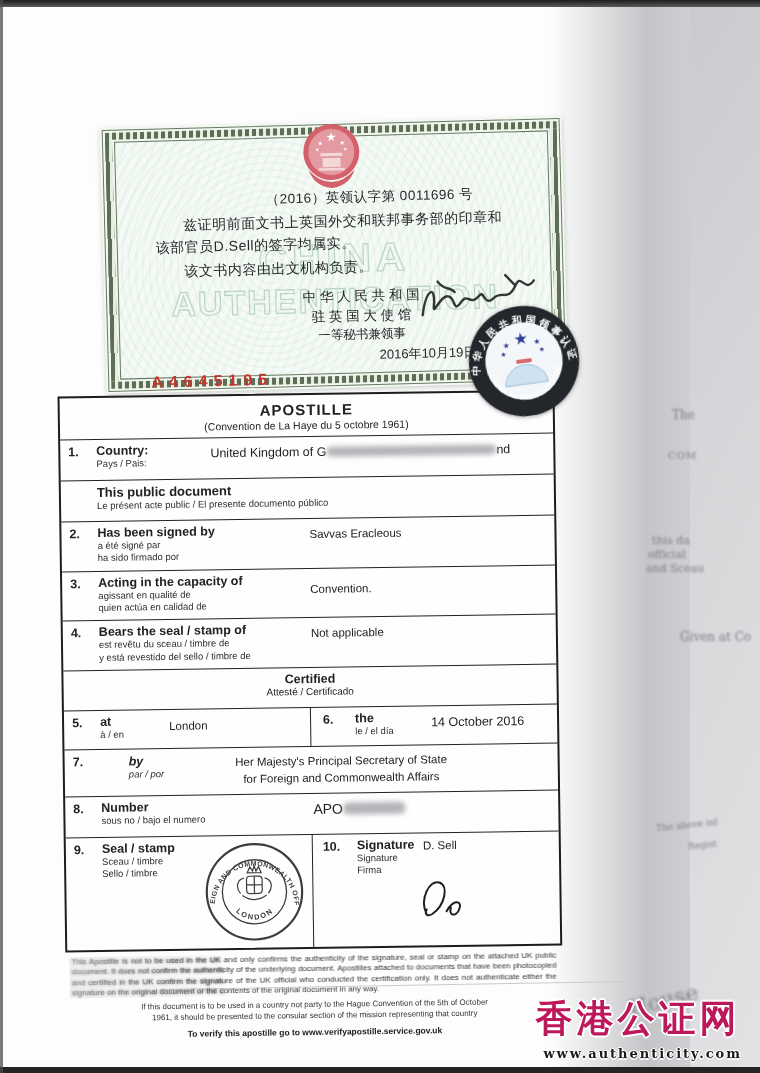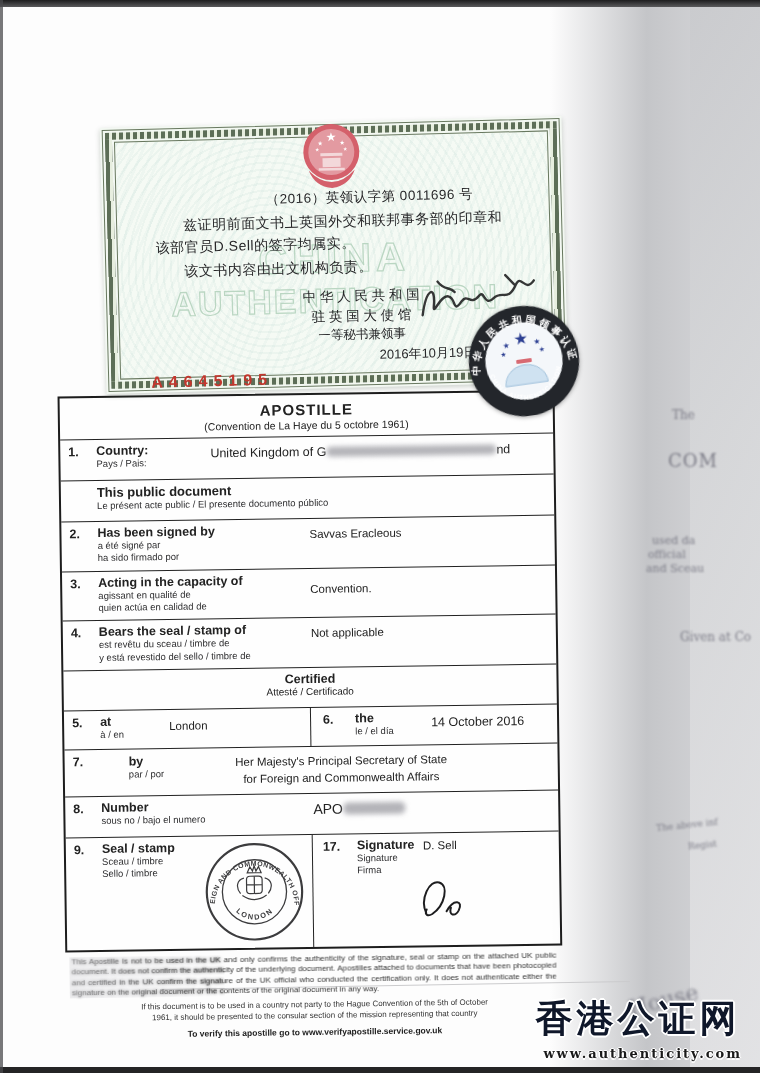--- a/index.html
+++ b/index.html
@@ -75,35 +75,35 @@
   .sig-scribble{position:absolute;left:100px;top:38px;transform:rotate(6deg);}
   .afoot{padding:5px 6px 0 6px;}
   .fn1{font-size:8px;line-height:1.3;text-align:justify;color:#333;position:relative;filter:blur(.2px);}
   .fn1 .smear{position:absolute;left:-2px;top:0;width:32%;height:100%;backdrop-filter:blur(1.6px);background:linear-gradient(to right,rgba(225,225,228,.55),rgba(255,255,255,0));}
   .fn2{font-size:8px;line-height:1.3;text-align:center;margin-top:5px;color:#333;}
   .fn3{font-size:8.5px;font-weight:bold;text-align:center;margin-top:6px;color:#222;}
   .sheet-edge{position:absolute;left:160px;top:985px;width:470px;border-top:1px solid #cbcbcd;transform:rotate(-1deg);z-index:8;}
 
   
   .wm{position:absolute;right:18px;bottom:12px;z-index:30;text-align:left;}
-  .wm .t{font-size:37px;font-weight:bold;color:#0f172a;letter-spacing:4px;
+  .wm .t{font-size:37px;font-weight:bold;color:#be185d;letter-spacing:4px;
     text-shadow:-2px 0 #fff,2px 0 #fff,0 -2px #fff,0 2px #fff,-1px -1px #fff,1px 1px #fff,-1px 1px #fff,1px -1px #fff;}
   .wm .u{font-size:13px;font-weight:bold;font-family:"DejaVu Serif",serif;letter-spacing:2px;color:#1a1a1a;margin-top:2px;margin-left:8px;
     text-shadow:-1.5px 0 #fff,1.5px 0 #fff,0 -1.5px #fff,0 1.5px #fff;}
 </style>
 </head>
 <body>
 
 <div id="canvas">
 
   <div class="curl"></div>
   <div class="curl2"></div>
   <div class="bleed" style="left:672px;top:408px;font-size:12px;">The</div>
-  <div class="bleed" style="left:668px;top:450px;font-size:18px;letter-spacing:1px;">COM</div>
-  <div class="bleed" style="left:652px;top:534px;font-size:11px;">used da</div>
+  <div class="bleed" style="left:668px;top:450px;font-size:10px;letter-spacing:1px;">COM</div>
+  <div class="bleed" style="left:652px;top:534px;font-size:11px;">this da</div>
   <div class="bleed" style="left:648px;top:548px;font-size:11px;">official</div>
   <div class="bleed" style="left:646px;top:562px;font-size:11px;">and Sceau</div>
   <div class="bleed" style="left:680px;top:630px;font-size:12px;">Given at Co</div>
   <div class="bleed" style="left:656px;top:820px;font-size:9px;transform:rotate(-6deg);">The above inf</div>
   <div class="bleed" style="left:688px;top:840px;font-size:9px;transform:rotate(-6deg);">Regist</div>
   <div class="bleed" style="left:628px;top:988px;font-size:22px;transform:rotate(-14deg);filter:blur(1.4px);">House</div>
 
   <div class="cert">
     <div class="f1"></div>
     <div class="f2"></div>
@@ -244,21 +244,21 @@
           <div class="lbl" style="margin-left:36px;">
             <div class="b">the</div>
             <div class="sub">le / el día</div>
           </div>
           <div class="val" style="left:120px;top:9px;font-size:12.5px;">14 October 2016</div>
         </div>
       </div>
 
       <div class="arow">
         <span class="num">7.</span>
-        <div class="lbl" style="position:absolute;left:36px;top:5px;">
+        <div class="lbl" style="position:absolute;left:36px;top:5px;font-style:italic;">
           <div class="b">by</div>
           <div class="sub">par / por</div>
         </div>
         <div class="row7-val multiline">Her Majesty's Principal Secretary of State
 for Foreign and Commonwealth Affairs</div>
       </div>
 
       <div class="arow">
         <span class="num">8.</span>
         <div class="lbl">
@@ -294,21 +294,21 @@
             <g stroke="#3c3c3e" fill="none" stroke-width="1.4">
               <path d="M52,38 l3,-7 3,5 2,-6 2,6 3,-5 3,7 z"></path>
               <rect x="51" y="42" width="18" height="20" rx="4"></rect>
               <path d="M60,42 v20 M51,52 h18"></path>
               <path d="M44,62 C38,54 40,46 48,44 M76,62 C82,54 80,46 72,44"></path>
               <path d="M46,64 q14,10 28,0"></path>
             </g>
           </svg>
         </div>
         <div class="cell">
-          <span class="num" style="left:10px;">17.</span>
+          <span class="num" style="left:10px;">10.</span>
           <div class="lbl" style="margin-left:36px;">
             <div class="b">Signature</div>
             <div class="sub multiline">Signature
 Firma</div>
           </div>
           <div class="sig-d">D. Sell</div>
           <svg class="sig-scribble" width="64" height="58" viewBox="0 0 64 58">
             <path d="M14,44 C6,30 14,10 24,12 C34,14 32,34 20,44 C16,47 12,46 14,40 M34,40 C40,26 50,28 46,38 C43,45 36,44 38,36" fill="none" stroke="#1d1d1f" stroke-width="2" stroke-linecap="round"></path>
           </svg>
         </div>

